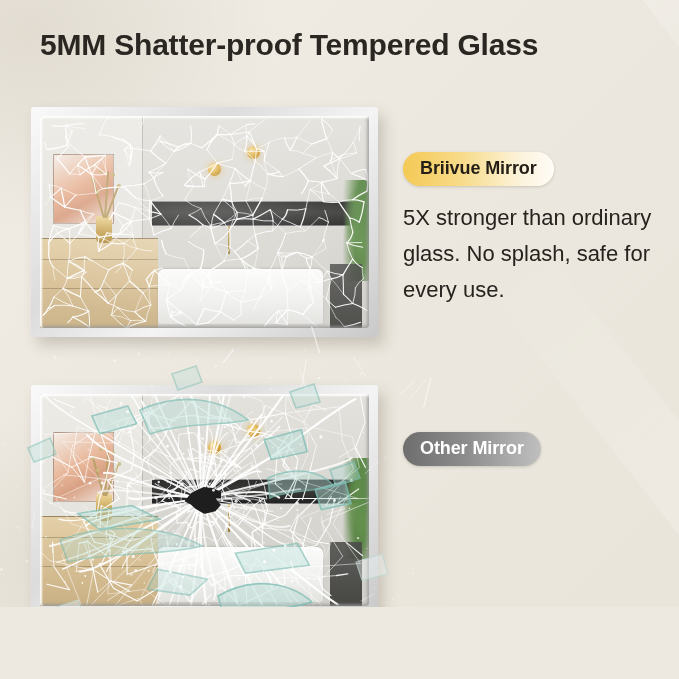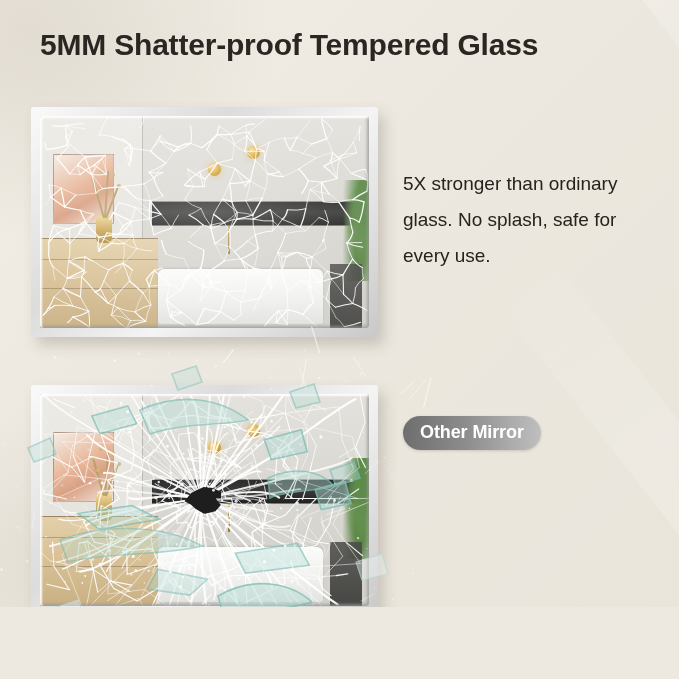--- a/index.html
+++ b/index.html
@@ -188,21 +188,21 @@
     stroke: #BFD9D4;
     stroke-width: 1.2;
   }
   .spray-dot { fill: #FFFFFF; opacity: .85; }
   .outside-debris { position: absolute; inset: -60px; pointer-events: none; }
   .outside-debris svg { width: 100%; height: 100%; display: block; overflow: visible; }
 
   
   .panel { position: absolute; left: 403px; width: 262px; }
   #panel-top    { top: 152px; }
-  #panel-bottom { top: 416px; }
+  #panel-bottom { top: 432px; }
 
   .badge {
     display: inline-block;
     border-radius: 20px;
     padding: 6px 17px 7px 17px;
     font-size: 18px;
     font-weight: bold;
     letter-spacing: -0.1px;
     white-space: nowrap;
     box-shadow: 0 1px 3px rgba(120,112,98,.30);
@@ -210,21 +210,21 @@
   .badge-gold {
     background: linear-gradient(90deg, #F4C955 0%, #F8DC8C 40%, #FCF3DC 78%, #FEFCF6 100%);
     color: #241F16;
   }
   .badge-gray {
     background: linear-gradient(90deg, #6E6E6E 0%, #8C8C8C 45%, #ADADAD 80%, #BFBFBF 100%);
     color: #FFFFFF;
   }
   .body-copy {
     margin-top: 14px;
-    font-size: 19px;
+    font-size: 22px;
     line-height: 36px;
     color: #26231F;
     white-space: pre-wrap;
   }
 </style>
 </head>
 <body>
 
 <div class="page">
 
@@ -1446,20 +1446,21 @@
         <circle cx="348.3" cy="139.3" r="0.30" fill="#FFFFFF" opacity="0.49"></circle>
         <circle cx="310.7" cy="94.5" r="1.09" fill="#FFFFFF" opacity="0.57"></circle>
         <circle cx="418.9" cy="94.2" r="0.37" fill="#FFFFFF" opacity="0.55"></circle>
         <circle cx="180.3" cy="14.2" r="0.40" fill="#FFFFFF" opacity="0.64"></circle>
         <circle cx="427.6" cy="183.7" r="0.37" fill="#FFFFFF" opacity="0.66"></circle>
         <circle cx="203.9" cy="15.6" r="0.60" fill="#FFFFFF" opacity="0.66"></circle>
       </svg>
   </div>
 
   <div class="panel" id="panel-top">
+    <span class="badge badge-gold">Briivue Mirror</span>
     <div class="body-copy">5X stronger than ordinary glass. No splash, safe for every use.</div>
   </div>
 
   <div class="panel" id="panel-bottom">
     <span class="badge badge-gray">Other Mirror</span>
   </div>
 
 </div>
 
 </body></html>

